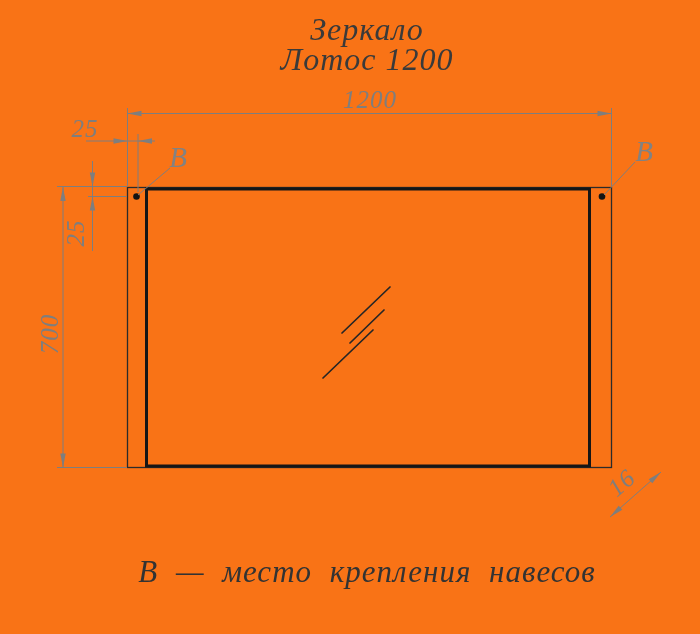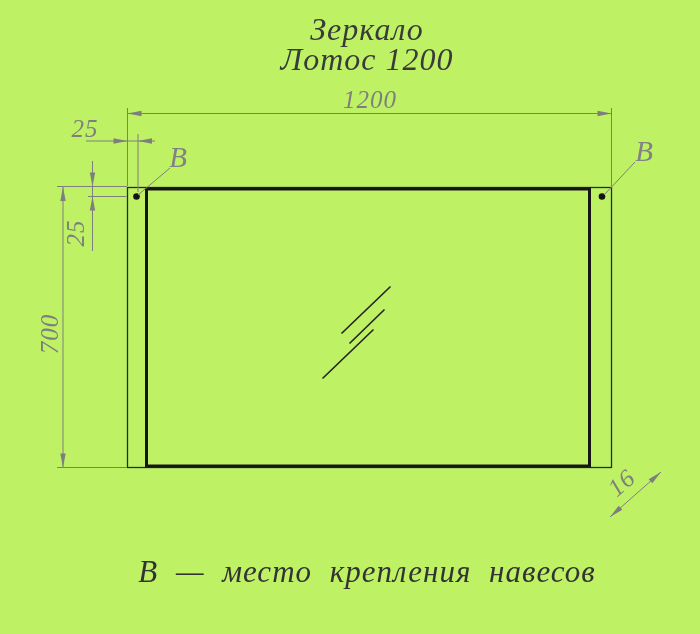--- a/index.html
+++ b/index.html
@@ -1,18 +1,18 @@
 <!DOCTYPE html>
 <html><head>
 <meta charset="utf-8">
 <style>
   html,body{margin:0;padding:0;background:#ffffff;}
   #canvas{
     position:relative;width:700px;height:634px;margin:0;
-    background:#bef264;overflow:hidden;
+    background:#f97316;overflow:hidden;
     font-family:"Liberation Serif", serif;
   }
   svg{position:absolute;left:0;top:0;}
   
   text{
     font-family:"Liberation Serif", serif;
     font-style:italic;
     stroke:none;
   }
   .title-text{fill:#3a3a3a;font-size:32px;letter-spacing:1px;}

